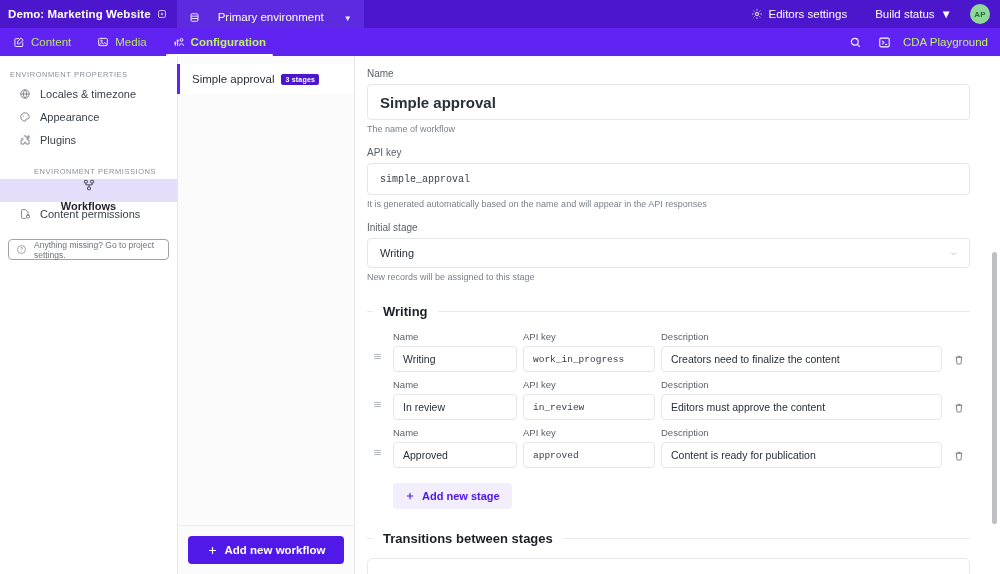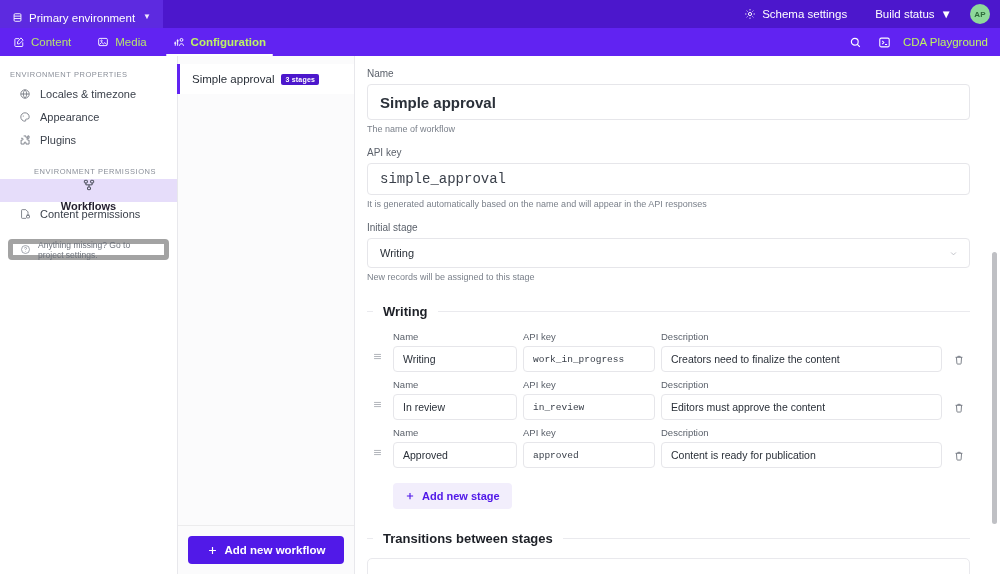--- a/index.html
+++ b/index.html
@@ -17,22 +17,22 @@
     height: 28px; background: #4c17cc; display: flex; align-items: stretch;
     color: #fff; flex: 0 0 28px; position: relative; z-index: 5;
   }
   .brand {
     display: flex; align-items: center; gap: 6px;
     padding: 0 10px 0 8px; font-size: 11.5px; font-weight: bold;
     letter-spacing: .1px; white-space: nowrap;
   }
   .brand-ico { display: inline-flex; align-items: center; opacity: .85; }
   .env-chip {
-    display: flex; align-items: flex-start; gap: 6px;
-    background: #5d2ae0; padding: 12px 12px; font-size: 11.5px; white-space: nowrap;
+    display: flex; align-items: flex-end; gap: 18px;
+    background: #5d2ae0; padding: 5px 12px; font-size: 11.5px; white-space: nowrap;
   }
   .env-chip .caret { font-size: 8px; opacity: .9; margin-left: 2px; }
   .topbar-spacer { flex: 1 1 auto; }
   .top-item {
     display: flex; align-items: center; gap: 6px;
     padding: 0 14px; font-size: 11.5px; white-space: nowrap;
   }
   .avatar {
     width: 20px; height: 20px; border-radius: 50%;
     background: #8ed99a; color: #2e6b3a;
@@ -77,21 +77,21 @@
     text-transform: uppercase; padding: 0 10px 3px 10px; margin-top: 4px;
   }
   .side-head.second { margin-top: 16px; margin-left: 24px; }
   .side-item {
     display: flex; align-items: center; gap: 9px;
     height: 23px; padding: 0 18px; font-size: 11px; color: #3b414b;
   }
   .side-item.active { background: #e6ddfa; font-weight: bold; color: #231f2e; flex-direction: column; }
   .side-ico { width: 13px; display: inline-flex; align-items: center; justify-content: center; color: #71767f; }
   .help-box {
-    margin: 14px 8px 0 8px; border: 5px solid #a3a3a3; border-radius: 4px;
+    margin: 14px 8px 0 8px; border: 1px solid #a3a3a3; border-radius: 4px;
     height: 21px; display: flex; align-items: center; gap: 7px;
     padding: 0 7px; font-size: 8.5px; color: #6d727b;
   }
 
   
   .wf-col {
     width: 177px; flex: 0 0 177px; background: #fbfbfc;
     border-right: 1px solid #e8e8ec; position: relative; display: flex; flex-direction: column;
   }
   .wf-list { flex: 1 1 auto; padding-top: 8px; }
@@ -118,21 +118,21 @@
     padding: 12px 30px 0 12px; overflow: hidden; position: relative;
   }
   .field { margin-bottom: 13px; }
   .label { font-size: 10px; color: #5b616b; margin-bottom: 5px; }
   .input {
     width: 100%; height: 32px; border: 1px solid #e6e6ea; border-radius: 4px;
     background: #fff; padding: 0 12px; display: flex; align-items: center;
     font-size: 12px; color: #2a3039;
   }
   .input.big { height: 36px; font-size: 15px; font-weight: bold; }
-  .input.mono { font-family: "Liberation Mono", monospace; font-size: 14px; color: #3b414b; }
+  .input.mono { font-family: "Liberation Mono", monospace; font-size: 10px; color: #3b414b; }
   .hint { font-size: 9px; color: #7b818b; margin-top: 4px; }
   .select {
     width: 100%; height: 30px; border: 1px solid #e6e6ea; border-radius: 4px;
     background: #fff; padding: 0 10px 0 12px; display: flex; align-items: center;
     justify-content: space-between; font-size: 11px; color: #2a3039;
   }
   .select .chev { color: #b9bcc2; font-size: 9px; }
 
   
   .section {
@@ -172,20 +172,29 @@
     background: #bfc0c4; border-radius: 3px;
   }
   svg { display: block; }
 </style>
 </head>
 <body>
 
 <div class="app">
 
   <div class="topbar">
+    <div class="brand">
+      <span>Demo: Marketing Website</span>
+      <span class="brand-ico">
+        <svg width="10" height="10" viewBox="0 0 16 16" fill="none" stroke="#ffffff" stroke-width="1.4">
+          <rect x="2.5" y="2.5" width="11" height="11" rx="2"></rect>
+            <path d="M6 8h4M8 6v4"></path>
+        </svg>
+      </span>
+    </div>
 
     <div class="env-chip">
       <span>
         <svg width="11" height="11" viewBox="0 0 16 16" fill="none" stroke="#ffffff" stroke-width="1.3">
           <rect x="3" y="2.5" width="10" height="11" rx="1.6"></rect>
             <path d="M3 6h10M3 9.5h10"></path>
         </svg>
       </span>
       <span>Primary environment</span>
       <span class="caret">▼</span>
@@ -193,21 +202,21 @@
 
     <div class="topbar-spacer"></div>
 
     <div class="top-item">
       <span>
         <svg width="12" height="12" viewBox="0 0 16 16" fill="none" stroke="#ffffff" stroke-width="1.3">
           <circle cx="8" cy="8" r="2.1"></circle>
           <path d="M8 1.6v1.6M8 12.8v1.6M1.6 8h1.6M12.8 8h1.6M3.6 3.6l1.1 1.1M11.3 11.3l1.1 1.1M12.4 3.6l-1.1 1.1M4.7 11.3l-1.1 1.1"></path>
         </svg>
       </span>
-      <span>Schema settings</span>
+      <span>Editors settings</span>
     </div>
 
     <div class="top-item">
       <span>Build status</span>
       <span class="caret">▼</span>
     </div>
 
     <div class="avatar">
       <span>AP</span>
     </div>

